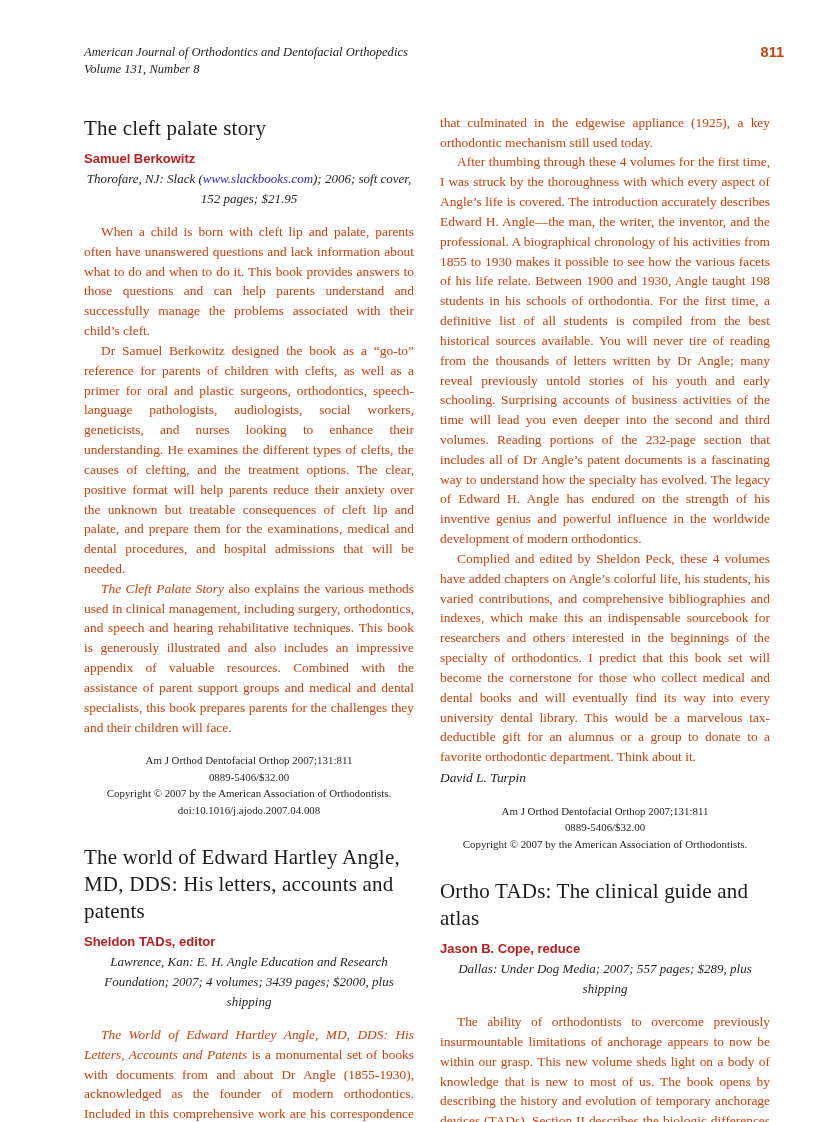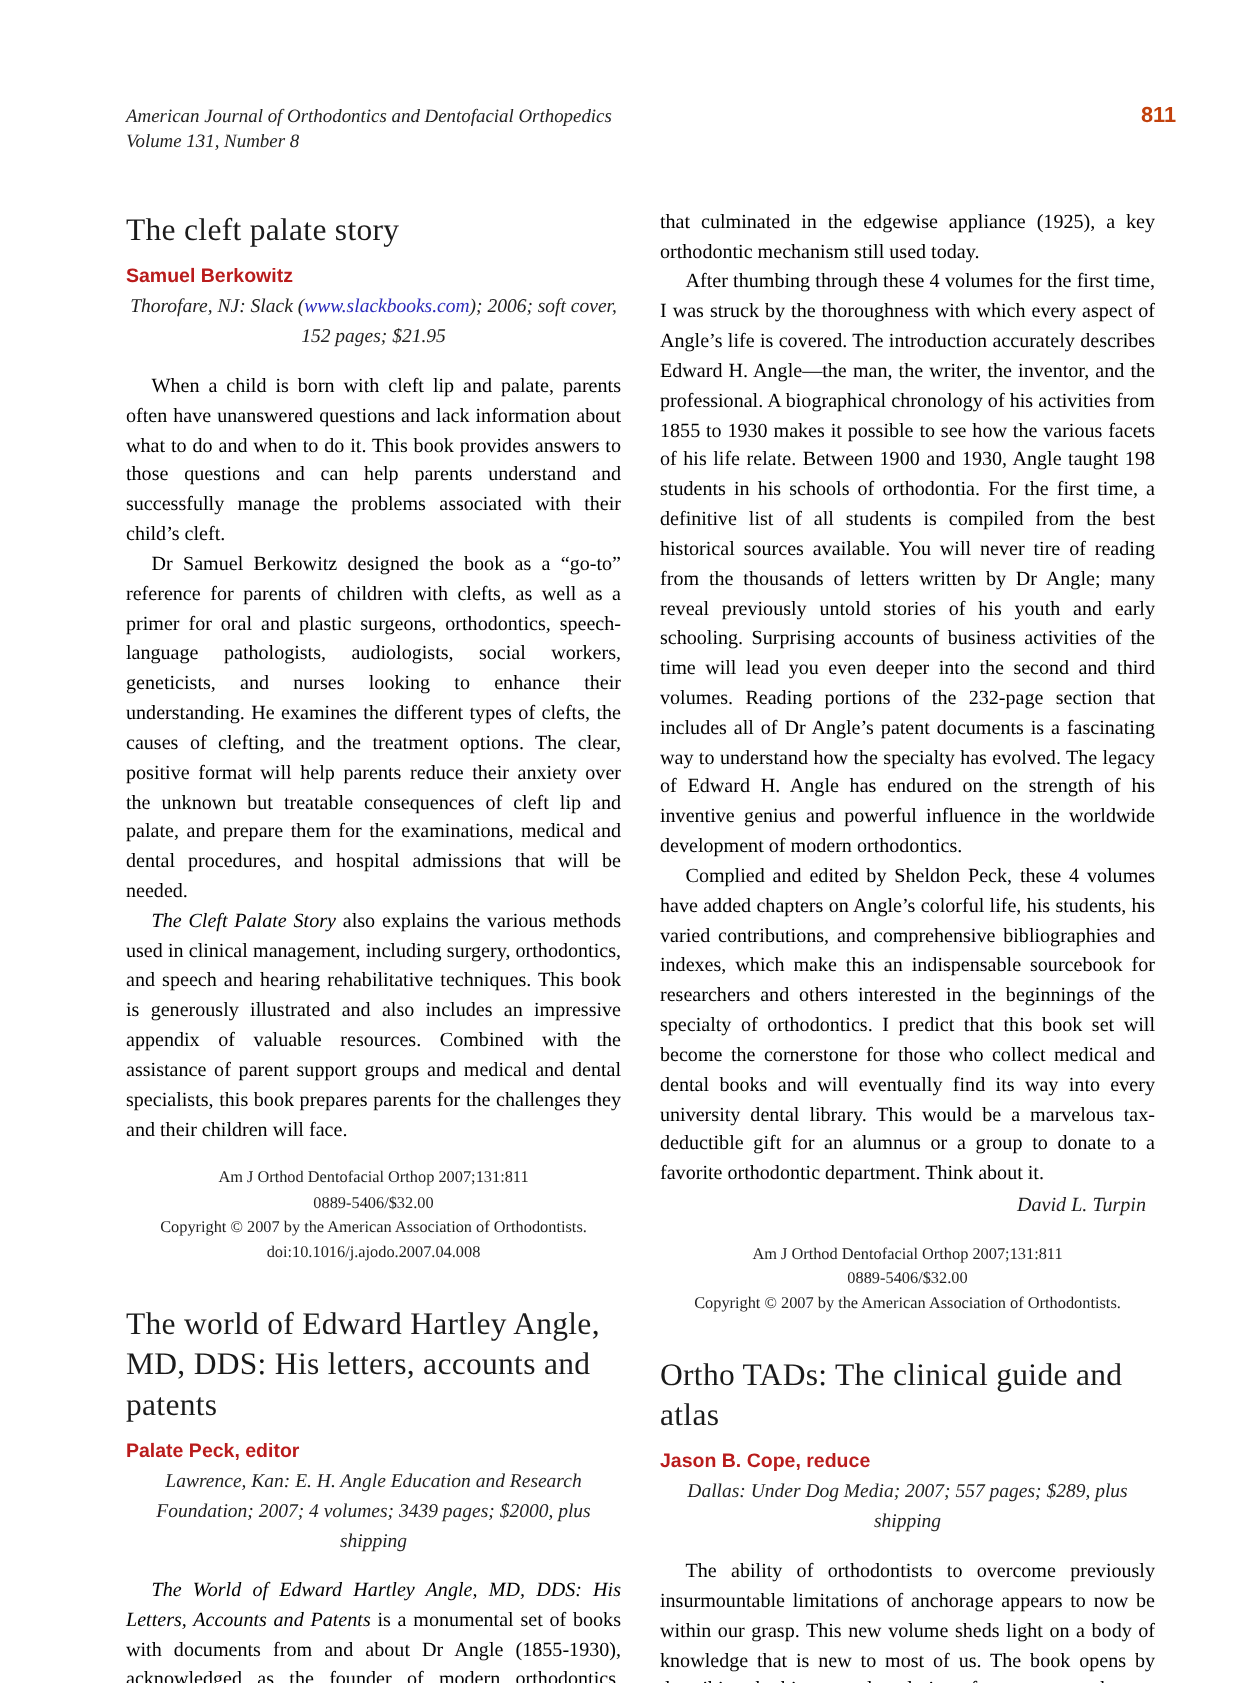--- a/index.html
+++ b/index.html
@@ -6,21 +6,21 @@
     margin: 0;
     padding: 0;
     background: #ffffff;
   }
   .page {
     position: relative;
     width: 838px;
     height: 1122px;
     background: #ffffff;
     box-sizing: border-box;
-    padding: 69px 54px 0 84px;
+    padding: 44px 54px 0 84px;
     color: #1c1c1c;
     font-family: "Liberation Serif", serif;
     overflow: hidden;
   }
   .page-header {
     display: flex;
     justify-content: space-between;
     align-items: flex-start;
   }
   .journal-id {
@@ -71,41 +71,40 @@
     margin: 0 0 13px 0;
     color: #1e1e1e;
     text-align: center;
   }
   .body-para {
     font-size: 13.4px;
     line-height: 1.48;
     text-align: justify;
     margin: 0;
     text-indent: 17px;
-    color: #000000;
+    color: #c2410c;
   }
   .body-para.no-indent {
     text-indent: 0;
   }
   .url-link {
     color: var(--link-color, #2b2bbb);
     cursor: pointer;
   }
   .citation {
     font-size: 10.9px;
     line-height: 1.5;
     margin-top: 15px;
     color: #1e1e1e;
     text-align: center;
   }
   .signature {
     font-style: italic;
     font-size: 13.4px;
     line-height: 1.48;
-    text-align: right;
     padding-right: 6px;
     margin-top: 1px;
     color: #1c1c1c;
   }
   .seg-italic {
     font-style: italic;
   }
 </style>
 </head>
 <body>
@@ -126,21 +125,21 @@
         <p class="body-para"><span>When a child is born with cleft lip and palate, parents often have unanswered questions and lack information about what to do and when to do it. This book provides answers to those questions and can help parents understand and successfully manage the problems associated with their child’s cleft.</span></p>
         <p class="body-para"><span>Dr Samuel Berkowitz designed the book as a “go-to” reference for parents of children with clefts, as well as a primer for oral and plastic surgeons, orthodontics, speech-language pathologists, audiologists, social workers, geneticists, and nurses looking to enhance their understanding. He examines the different types of clefts, the causes of clefting, and the treatment options. The clear, positive format will help parents reduce their anxiety over the unknown but treatable consequences of cleft lip and palate, and prepare them for the examinations, medical and dental procedures, and hospital admissions that will be needed.</span></p>
         <p class="body-para"><span class="seg-italic">The Cleft Palate Story</span><span> also explains the various methods used in clinical management, including surgery, orthodontics, and speech and hearing rehabilitative techniques. This book is generously illustrated and also includes an impressive appendix of valuable resources. Combined with the assistance of parent support groups and medical and dental specialists, this book prepares parents for the challenges they and their children will face.</span></p>
         <div class="citation">
           <div>Am J Orthod Dentofacial Orthop 2007;131:811</div>
           <div>0889-5406/$32.00</div>
           <div>Copyright © 2007 by the American Association of Orthodontists.</div>
           <div>doi:10.1016/j.ajodo.2007.04.008</div>
         </div>
         <h2 class="review-title">The world of Edward Hartley Angle, MD, DDS: His letters, accounts and patents</h2>
-        <div class="review-author">Palate Peck, editor</div>
+        <div class="review-author">Sheldon TADs, editor</div>
         <p class="review-source"><span>Lawrence, Kan: E. H. Angle Education and Research Foundation; 2007; 4 volumes; 3439 pages; $2000, plus shipping</span></p>
         <p class="body-para"><span class="seg-italic">The World of Edward Hartley Angle, MD, DDS: His Letters, Accounts and Patents</span><span> is a monumental set of books with documents from and about Dr Angle (1855-1930), acknowledged as the founder of modern orthodontics. Included in this comprehensive work are his correspondence and business accounts from 1899 to 1910 and all of his patents—45 US patents and 1 Canadian—from 1889 to 1934 (posthumous). Angle was a visionary who in 1900 positioned orthodontics as one of the earliest free-standing specialties in medicine and the first specialty in dentistry. Among his other accomplishments, he was the first dentist in the world to limit his practice to “orthodontia” (1892); the first to organize a society of orthodontists (1901), precursor to the American Association of Orthodontists; and the inventor of a succession of ingenious biomechanical systems</span></p>
       </div>
     <div class="column" id="col-right">
         <p class="body-para no-indent"><span>that culminated in the edgewise appliance (1925), a key orthodontic mechanism still used today.</span></p>
         <p class="body-para"><span>After thumbing through these 4 volumes for the first time, I was struck by the thoroughness with which every aspect of Angle’s life is covered. The introduction accurately describes Edward H. Angle—the man, the writer, the inventor, and the professional. A biographical chronology of his activities from 1855 to 1930 makes it possible to see how the various facets of his life relate. Between 1900 and 1930, Angle taught 198 students in his schools of orthodontia. For the first time, a definitive list of all students is compiled from the best historical sources available. You will never tire of reading from the thousands of letters written by Dr Angle; many reveal previously untold stories of his youth and early schooling. Surprising accounts of business activities of the time will lead you even deeper into the second and third volumes. Reading portions of the 232-page section that includes all of Dr Angle’s patent documents is a fascinating way to understand how the specialty has evolved. The legacy of Edward H. Angle has endured on the strength of his inventive genius and powerful influence in the worldwide development of modern orthodontics.</span></p>
         <p class="body-para"><span>Complied and edited by Sheldon Peck, these 4 volumes have added chapters on Angle’s colorful life, his students, his varied contributions, and comprehensive bibliographies and indexes, which make this an indispensable sourcebook for researchers and others interested in the beginnings of the specialty of orthodontics. I predict that this book set will become the cornerstone for those who collect medical and dental books and will eventually find its way into every university dental library. This would be a marvelous tax-deductible gift for an alumnus or a group to donate to a favorite orthodontic department. Think about it.</span></p>
         <div class="signature">
           <div>David L. Turpin</div>
         </div>

